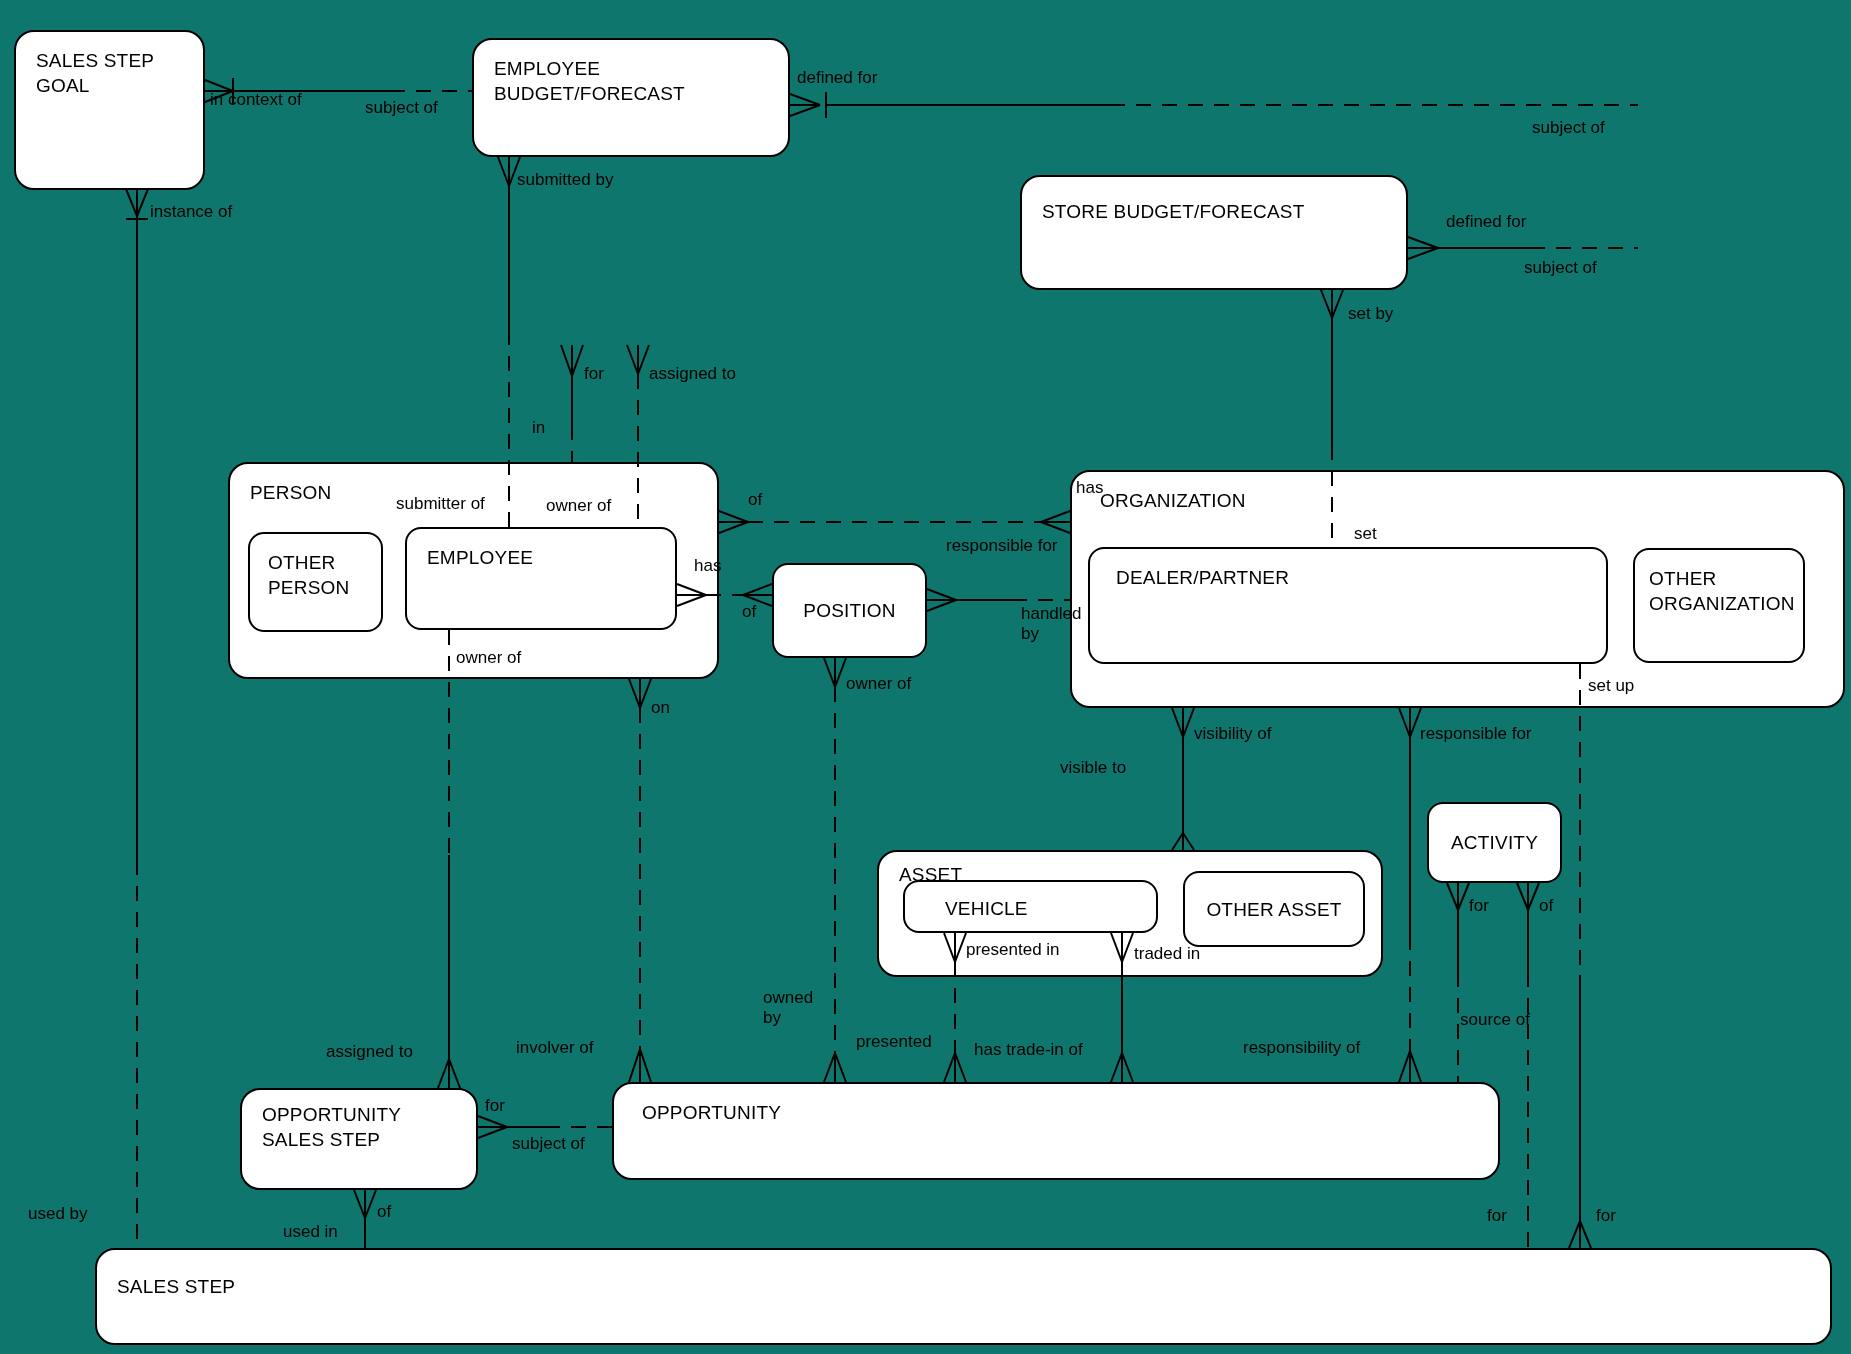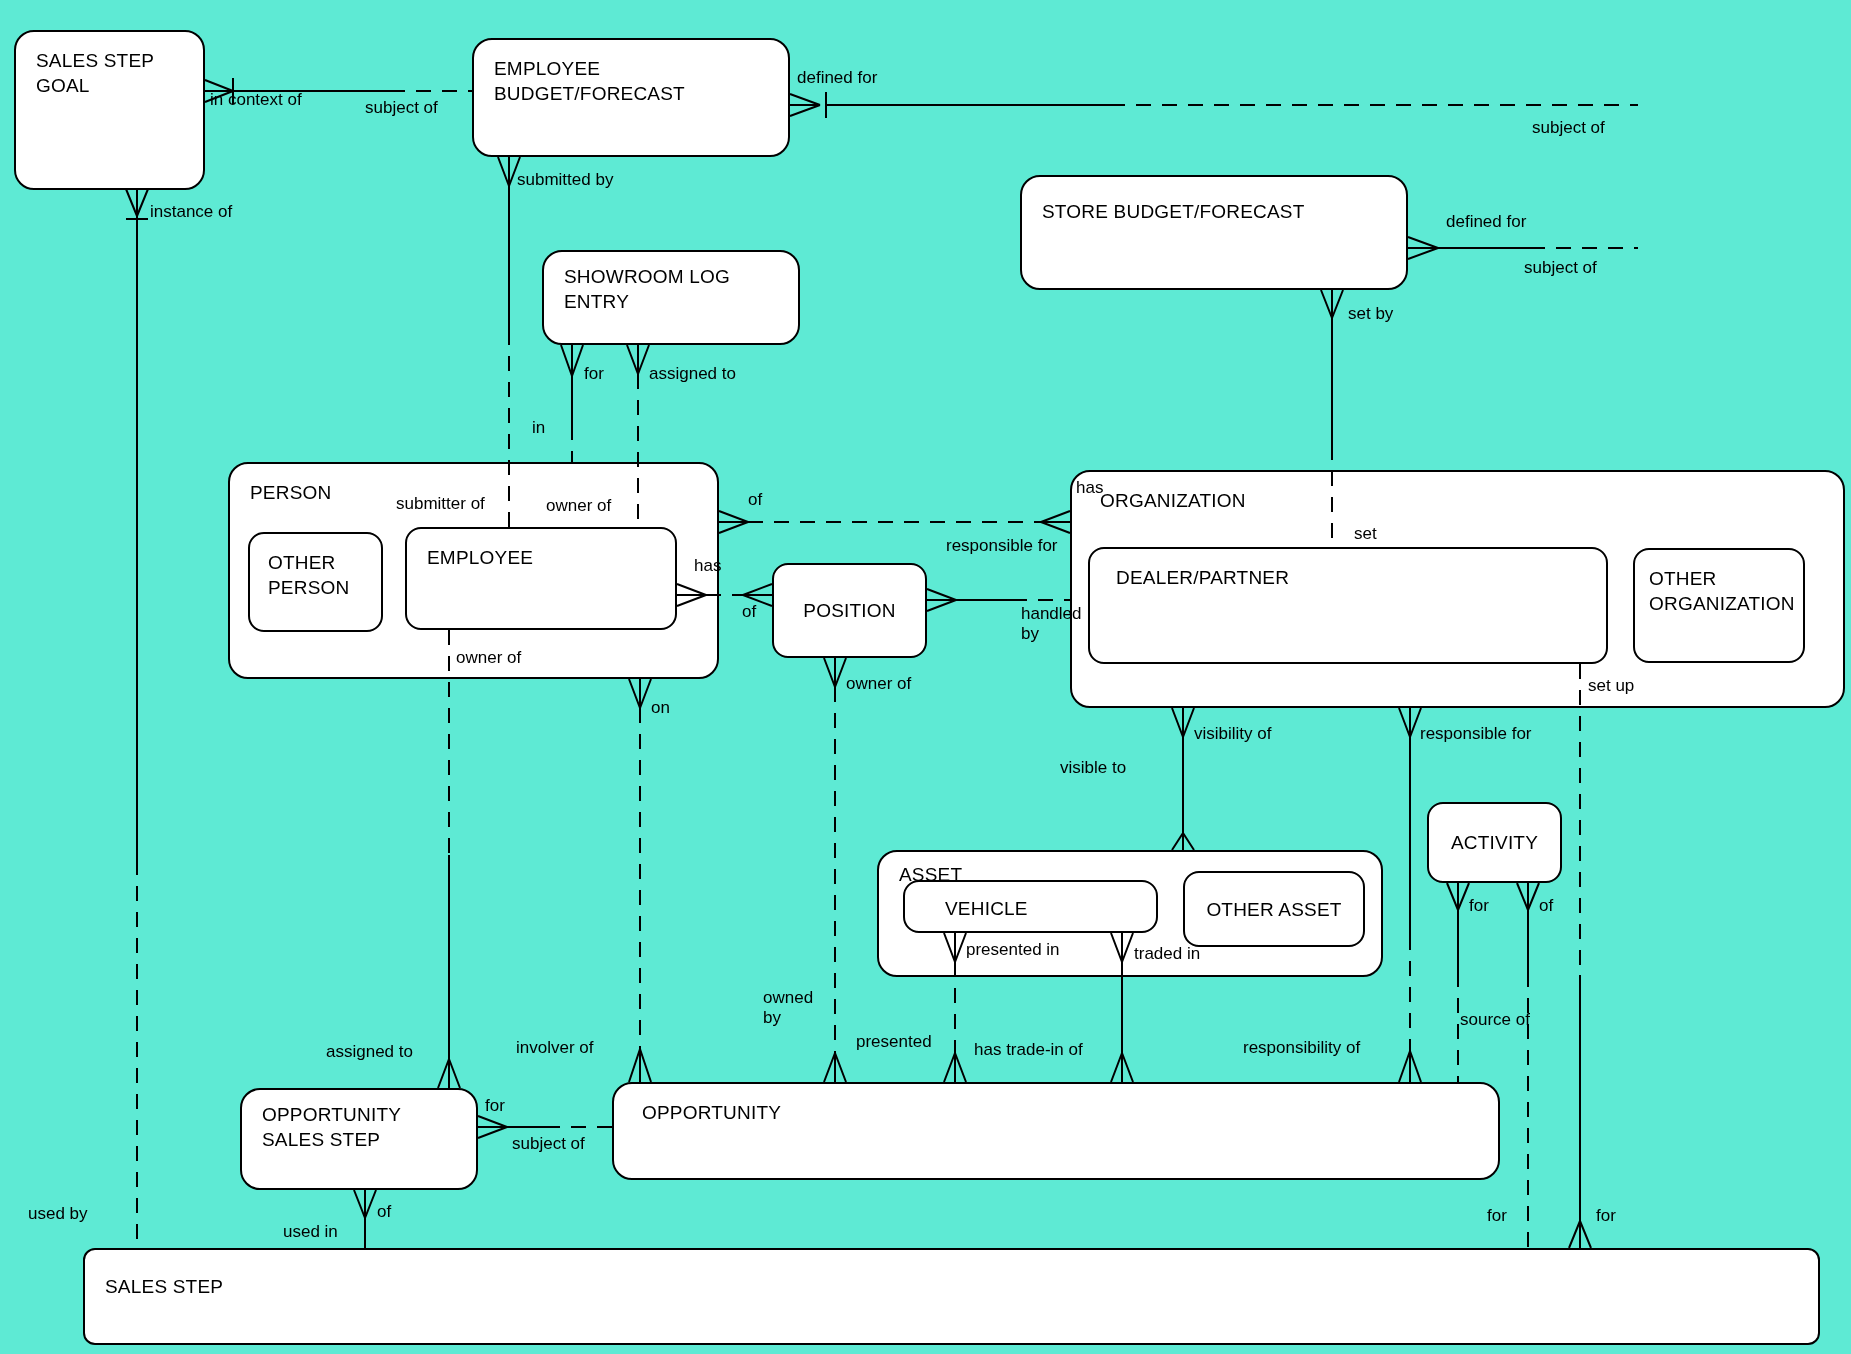--- a/index.html
+++ b/index.html
@@ -1,16 +1,16 @@
 <!DOCTYPE html>
 <html><head>
 <meta charset="utf-8">
 <style>
   html,body{margin:0;padding:0;background:#fff;}
-  #canvas{position:relative;width:1851px;height:1354px;background:#5eead4;
+  #canvas{position:relative;width:1851px;height:1354px;background:#0f766e;
           font-family:"Liberation Sans", sans-serif;color:#000;overflow:hidden;}
   .entity{position:absolute;border:2px solid #000;border-radius:20px;background:#fff;box-sizing:border-box;}
   .entity.small{border-radius:16px;}
   .elabel{display:block;padding:16px 0 0 20px;font-size:19px;line-height:25px;letter-spacing:.2px;white-space:pre-line;}
   .center .elabel{padding:0;display:flex;align-items:center;justify-content:center;height:100%;}
   .lbl{position:absolute;font-size:17px;line-height:20px;white-space:nowrap;}
   .lbl.wrap{white-space:normal;}
   svg#wires{position:absolute;left:0;top:0;pointer-events:none;}
   path.s{stroke:#000;stroke-width:2;fill:none;}
   path.d{stroke:#000;stroke-width:2;fill:none;stroke-dasharray:15 11;}
@@ -22,23 +22,20 @@
 
   <div class="entity" style="left:14px;top:30px;width:191px;height:160px;">
       <span class="elabel" style="width:150px;">SALES STEP GOAL</span>
     </div>
   <div class="entity" style="left:472px;top:38px;width:318px;height:119px;">
       <span class="elabel" style="width:270px;">EMPLOYEE BUDGET/FORECAST</span>
     </div>
   <div class="entity" style="left:1020px;top:175px;width:388px;height:115px;">
       <span class="elabel" style="padding-top:22px;">STORE BUDGET/FORECAST</span>
     </div>
-  <div class="entity" style="left:542px;top:250px;width:258px;height:95px;">
-      <span class="elabel" style="width:200px;padding-top:12px;">SHOWROOM LOG ENTRY</span>
-    </div>
 
   <div class="entity" style="left:228px;top:462px;width:491px;height:217px;">
       <span class="elabel">PERSON</span>
     </div>
   <div class="entity small" style="left:248px;top:532px;width:135px;height:100px;">
       <span class="elabel" style="width:100px;padding-left:18px;">OTHER PERSON</span>
     </div>
   <div class="entity small" style="left:405px;top:527px;width:272px;height:103px;">
       <span class="elabel">EMPLOYEE</span>
     </div>
@@ -70,21 +67,21 @@
   <div class="entity small center" style="left:1427px;top:802px;width:135px;height:81px;">
       <span class="elabel">ACTIVITY</span>
     </div>
 
   <div class="entity" style="left:240px;top:1088px;width:238px;height:102px;">
       <span class="elabel" style="width:190px;padding-top:12px;">OPPORTUNITY SALES STEP</span>
     </div>
   <div class="entity" style="left:612px;top:1082px;width:888px;height:98px;">
       <span class="elabel" style="padding-left:28px;">OPPORTUNITY</span>
     </div>
-  <div class="entity" style="left:83px;top:1248px;width:1737px;height:97px;border-radius:12px;">
+  <div class="entity" style="left:95px;top:1248px;width:1737px;height:97px;">
       <span class="elabel" style="padding-top:24px;">SALES STEP</span>
     </div>
 
   <svg id="wires" width="1851" height="1354" viewBox="0 0 1851 1354">
     <g>
       <path class="s" d="M205,91 H233 M233,91 L205,80 M233,91 L205,102 M233,78 V104 M233,91 H390"></path>
       <path class="d" d="M390,91 H472"></path>
     </g>
     <g>
       <path class="s" d="M790,105 H820 M820,105 L790,94 M820,105 L790,116 M826,92 V118 M826,105 H1110"></path>

